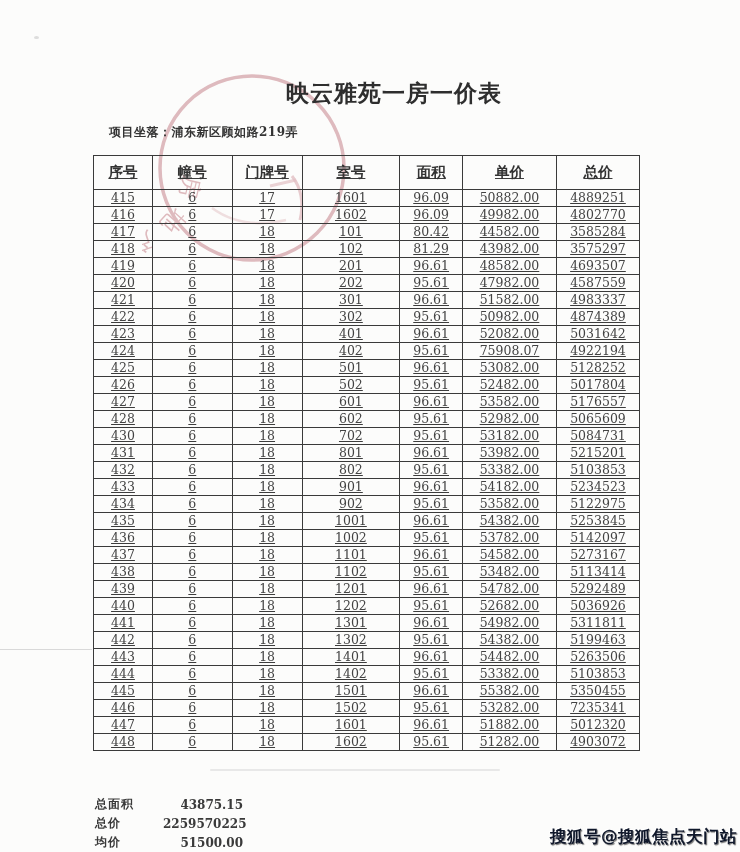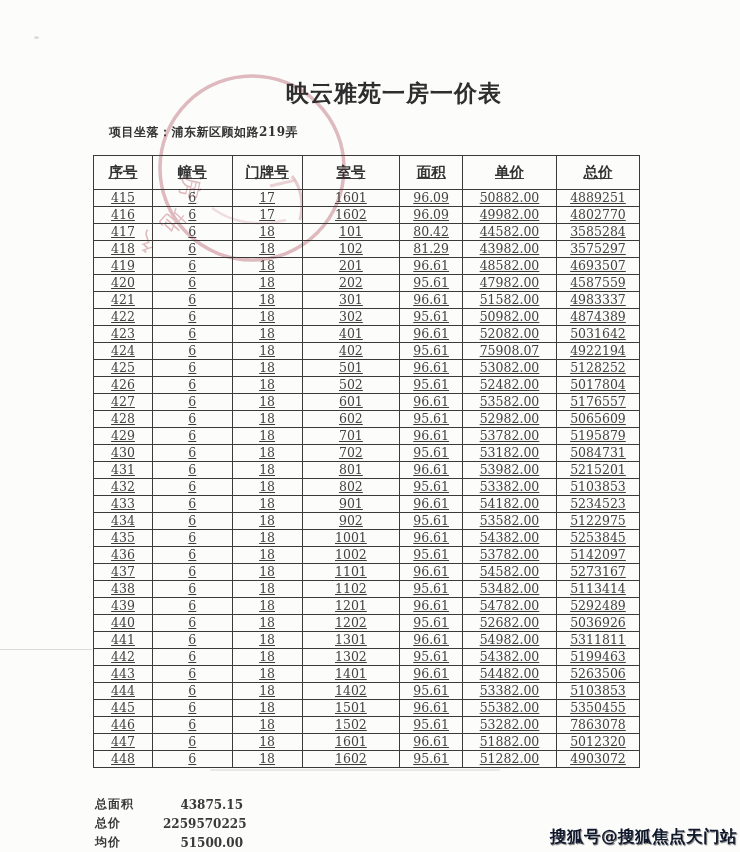--- a/index.html
+++ b/index.html
@@ -231,29 +231,20 @@
       <tr>
         <td>428</td>
         <td>6</td>
         <td>18</td>
         <td>602</td>
         <td>95.61</td>
         <td>52982.00</td>
         <td>5065609</td>
       </tr>
       <tr>
-        <td>429</td>
-        <td>6</td>
-        <td>18</td>
-        <td>701</td>
-        <td>96.61</td>
-        <td>53782.00</td>
-        <td>5195879</td>
-      </tr>
-      <tr>
         <td>430</td>
         <td>6</td>
         <td>18</td>
         <td>702</td>
         <td>95.61</td>
         <td>53182.00</td>
         <td>5084731</td>
       </tr>
       <tr>
         <td>431</td>
@@ -390,21 +381,21 @@
         <td>55382.00</td>
         <td>5350455</td>
       </tr>
       <tr>
         <td>446</td>
         <td>6</td>
         <td>18</td>
         <td>1502</td>
         <td>95.61</td>
         <td>53282.00</td>
-        <td>7863078</td>
+        <td>7235341</td>
       </tr>
       <tr>
         <td>447</td>
         <td>6</td>
         <td>18</td>
         <td>1601</td>
         <td>96.61</td>
         <td>51882.00</td>
         <td>5012320</td>
       </tr>

